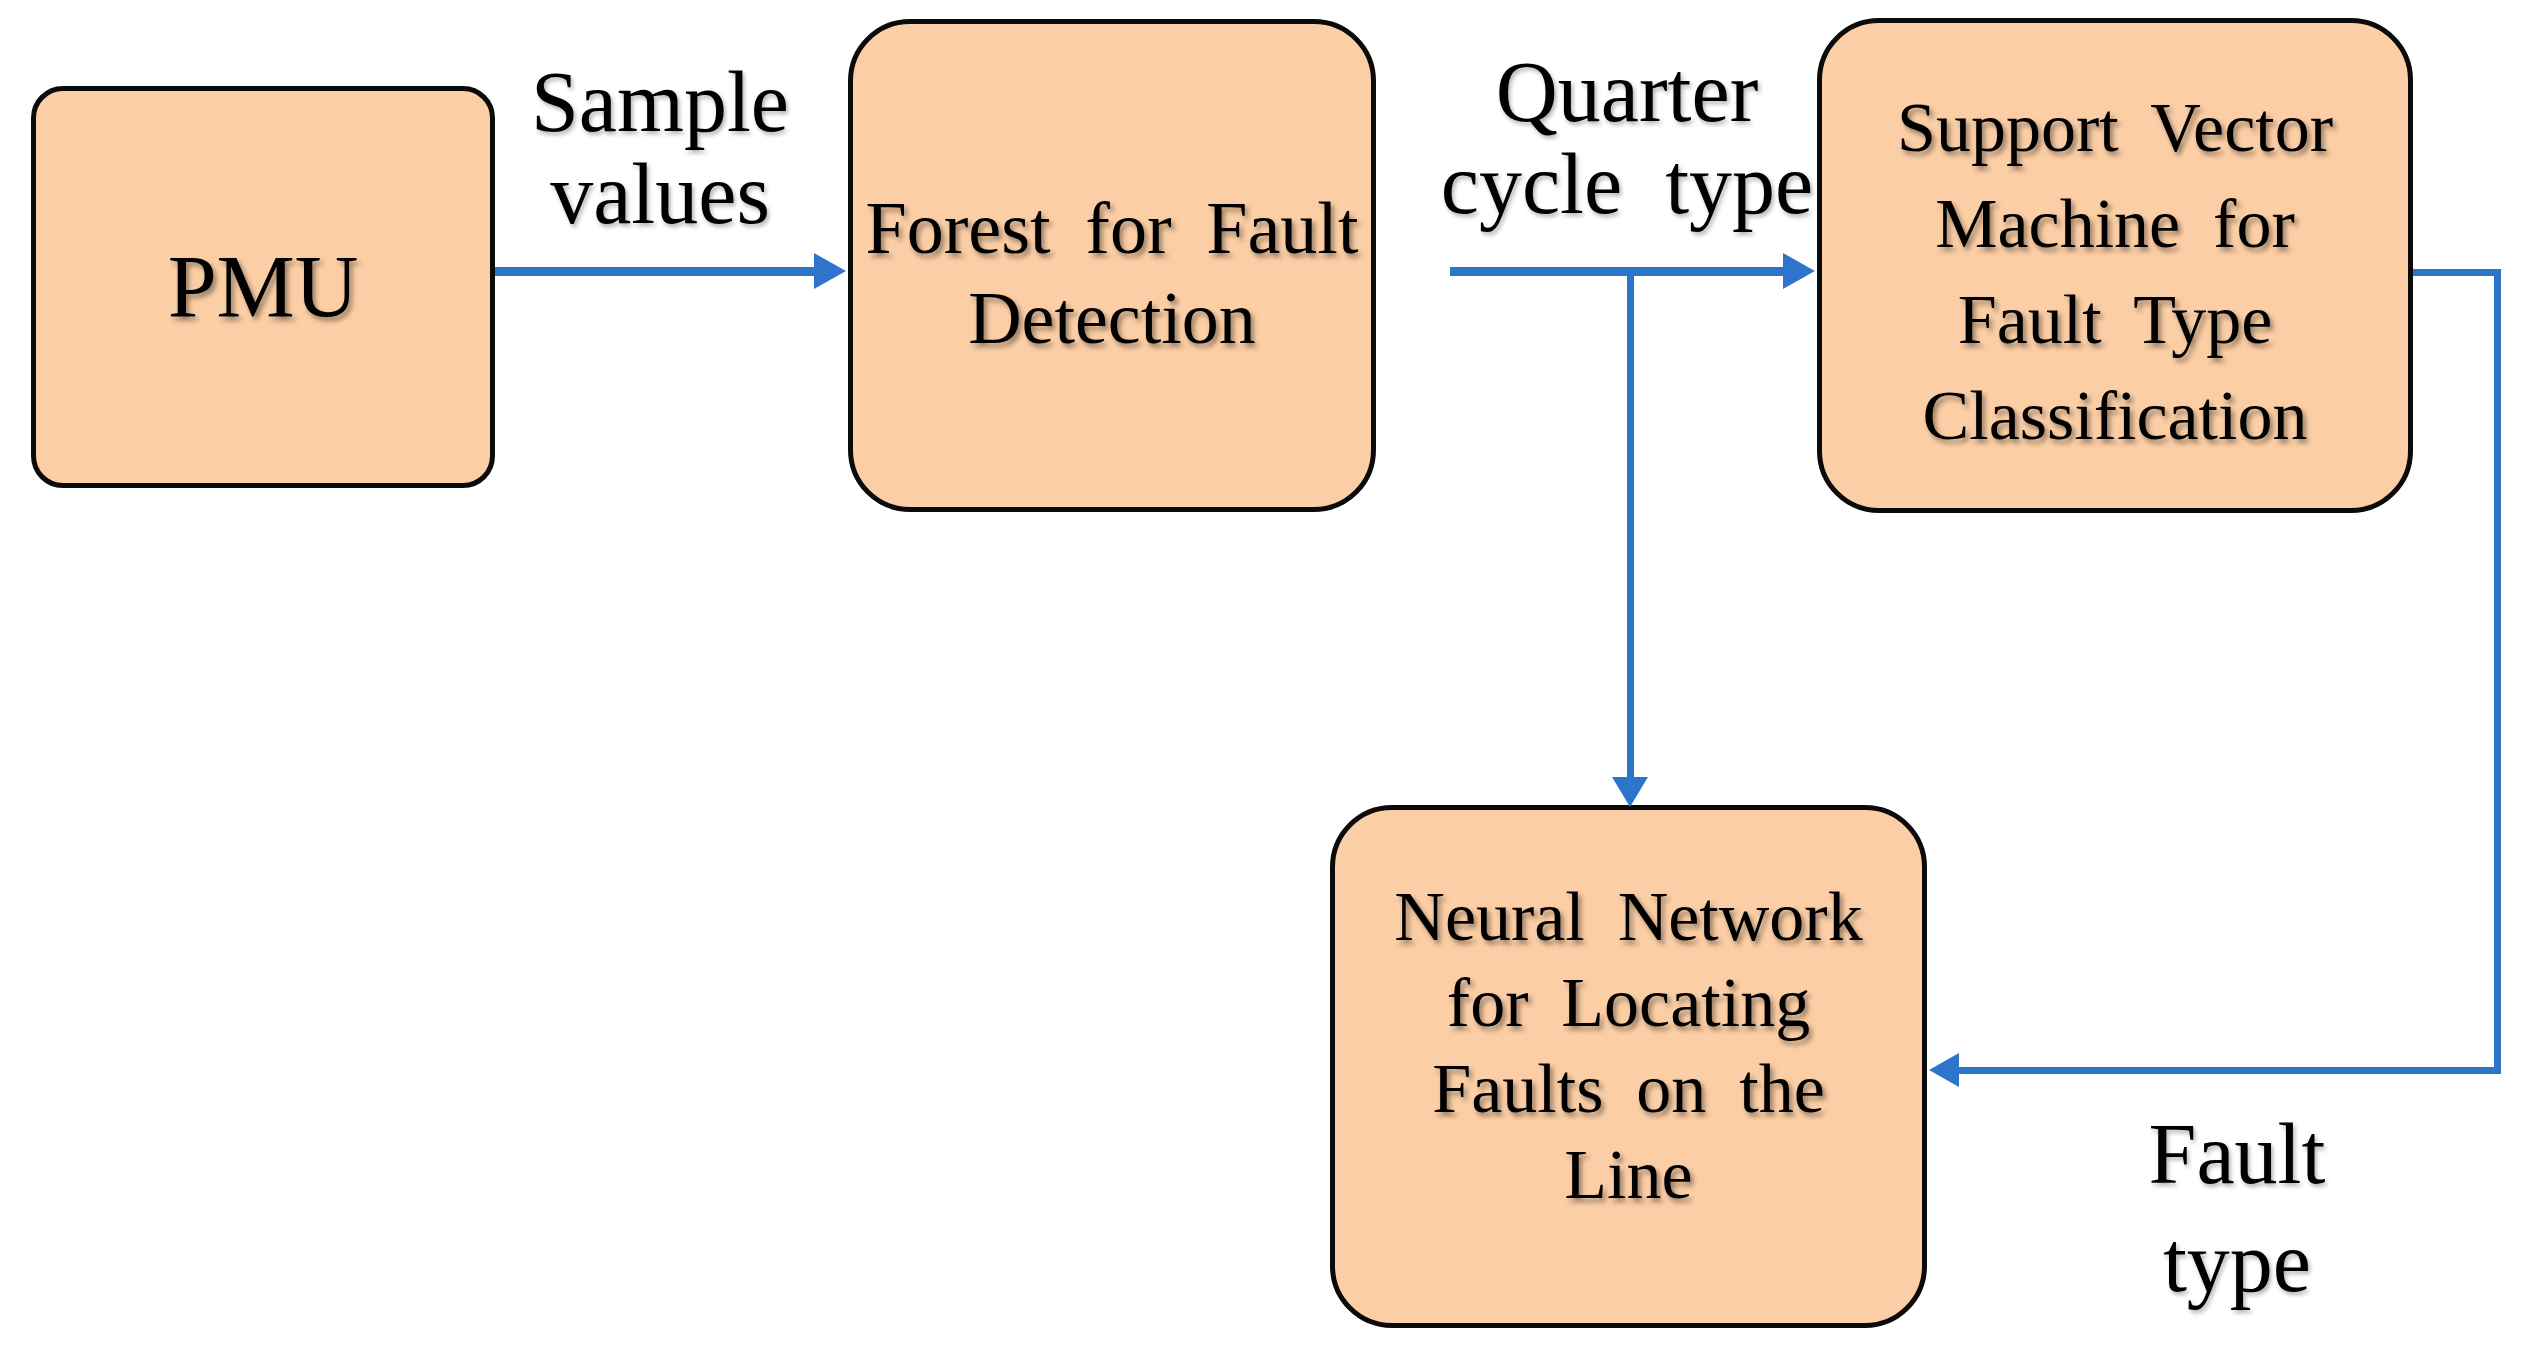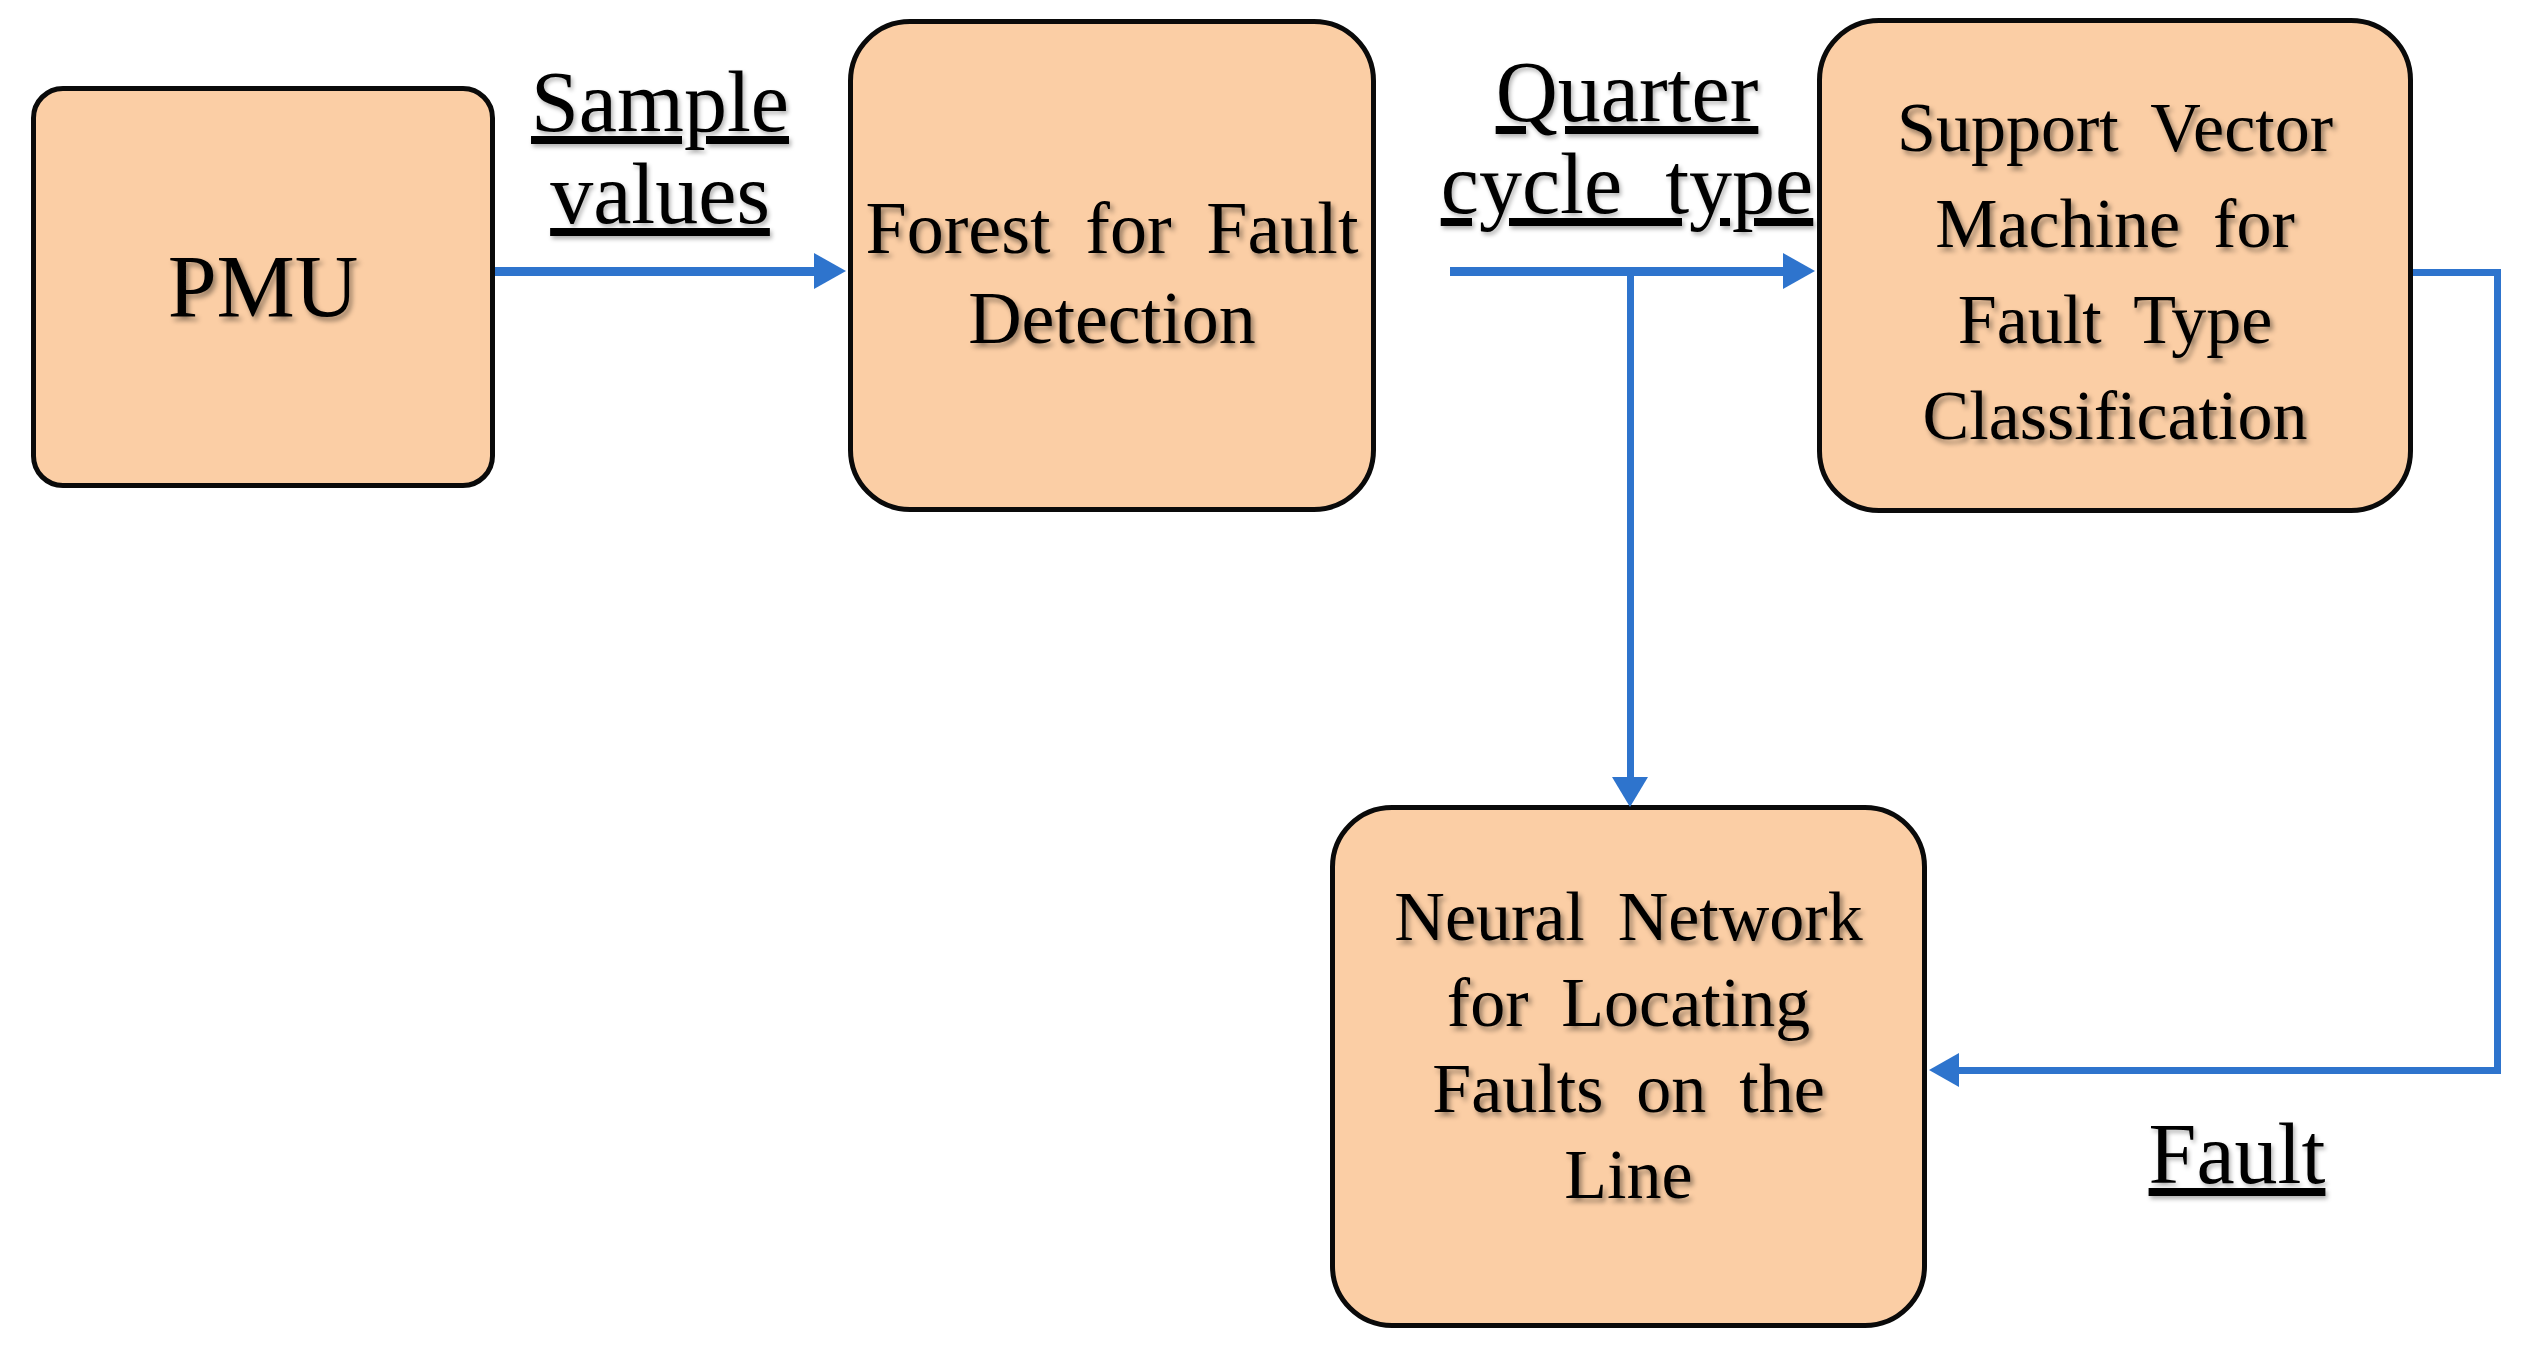--- a/index.html
+++ b/index.html
@@ -46,21 +46,20 @@
   #node-nn{left:1330px;top:805px;width:597px;height:523px;padding-bottom:42px;}
   #node-nn .line{font-size:70px;line-height:76px;}
   
   .edge-label{
     position:absolute;
     text-align:center;
     font-size:86px;
     line-height:92px;
     word-spacing:0.25em;
     text-shadow:2px 3px 4px rgba(0,0,0,0.30);
-    text-decoration:underline;
   }
   #label-sample{left:470px;top:56px;width:380px;}
   #label-quarter{left:1427px;top:46px;width:400px;white-space:nowrap;}
   #label-fault-type{left:2037px;top:1100px;width:400px;line-height:108px;}
   
   .shaft{position:absolute;background:var(--arrow-blue);}
   .head{position:absolute;width:0;height:0;}
   .head-right{border-top:18px solid transparent;border-bottom:18px solid transparent;border-left:32px solid var(--arrow-blue);}
   .head-down{border-left:18px solid transparent;border-right:18px solid transparent;border-top:30px solid var(--arrow-blue);}
   .head-left{border-top:17px solid transparent;border-bottom:17px solid transparent;border-right:30px solid var(--arrow-blue);}
@@ -98,20 +97,21 @@
     <div>values</div>
   </div>
 
   <div class="edge-label" id="label-quarter">
     <div>Quarter</div>
     <div>cycle type</div>
   </div>
 
   <div class="edge-label" id="label-fault-type">
     <div>Fault</div>
+    <div>type</div>
   </div>
 
   <div class="shaft" style="left:495px;top:267px;width:322px;height:9px;"></div>
   <div class="head head-right" style="left:814px;top:253px;"></div>
 
   <div class="shaft" style="left:1450px;top:267px;width:336px;height:9px;"></div>
   <div class="head head-right" style="left:1783px;top:253px;"></div>
 
   <div class="shaft" style="left:1627px;top:271px;width:7px;height:506px;"></div>
   <div class="head head-down" style="left:1612px;top:777px;"></div>

